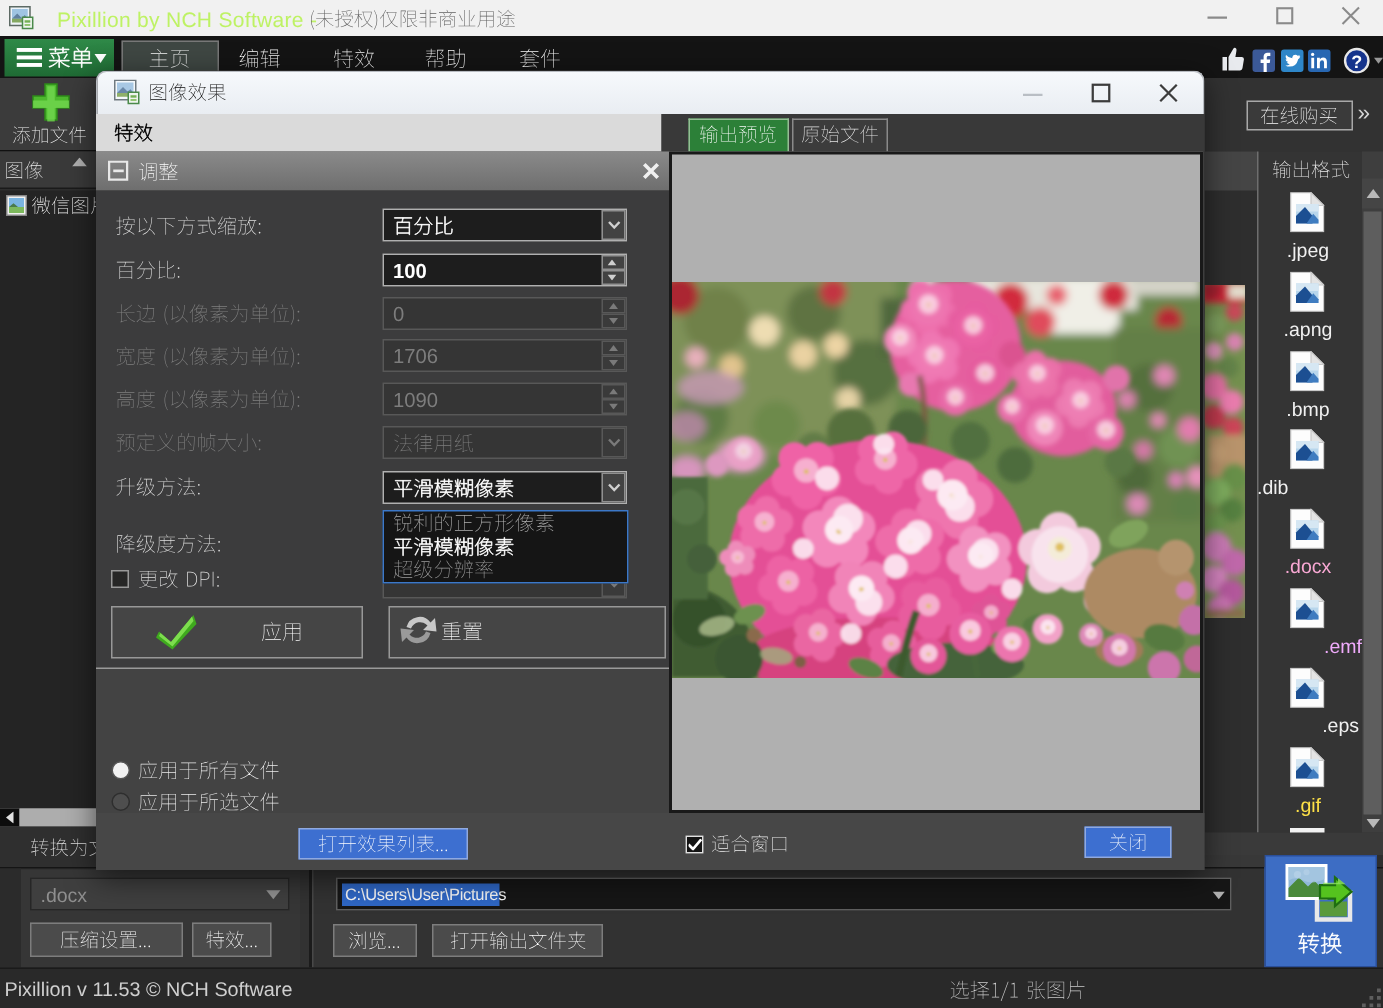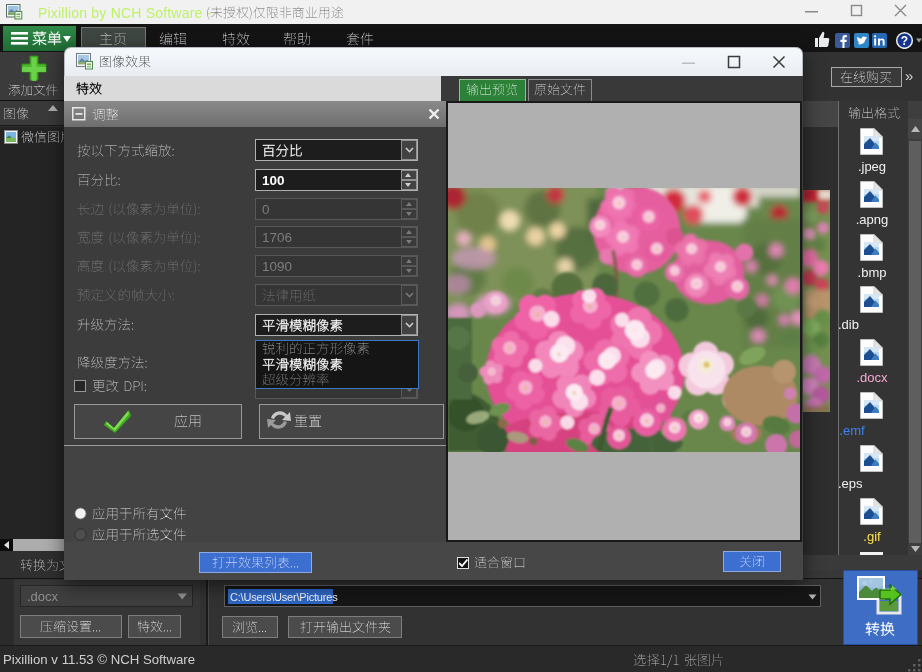--- a/index.html
+++ b/index.html
@@ -450,30 +450,30 @@
 </svg>
 <div class="abs" style="left:838px;top:370px;width:68px;text-align:center;font-size:13px;color:#f9a8d4">.docx</div>
 <svg class="abs" style="left:860px;top:392px" width="23" height="27">
 <path d="M0.5 0.5 H14 L22.5 9 V26.5 H0.5 Z" fill="#fdfdfd" stroke="#c8c8c8" stroke-width="0.8"></path>
 <path d="M14 0.5 L22.5 9 H14 Z" fill="#e4e4e4" stroke="#c8c8c8" stroke-width="0.8"></path>
 <rect x="4" y="8" width="15" height="13" fill="#b8d6ec"></rect>
 <rect x="4" y="8" width="15" height="5" fill="#d6e7f3"></rect>
 <path d="M4 21 L4 16 L10 10 L15 16 L15 21 Z" fill="#1c4f92"></path>
 <path d="M11 21 L15.5 14.5 L19 18.5 L19 21 Z" fill="#3f7cc0"></path>
 </svg>
-<div class="abs" style="left:818px;top:423px;width:68px;text-align:center;font-size:13px;color:#3b82f6">.emf</div>
+<div class="abs" style="left:840px;top:423px;width:68px;text-align:right;font-size:13px;color:#f0abfc">.emf</div>
 <svg class="abs" style="left:860px;top:445px" width="23" height="27">
 <path d="M0.5 0.5 H14 L22.5 9 V26.5 H0.5 Z" fill="#fdfdfd" stroke="#c8c8c8" stroke-width="0.8"></path>
 <path d="M14 0.5 L22.5 9 H14 Z" fill="#e4e4e4" stroke="#c8c8c8" stroke-width="0.8"></path>
 <rect x="4" y="8" width="15" height="13" fill="#b8d6ec"></rect>
 <rect x="4" y="8" width="15" height="5" fill="#d6e7f3"></rect>
 <path d="M4 21 L4 16 L10 10 L15 16 L15 21 Z" fill="#1c4f92"></path>
 <path d="M11 21 L15.5 14.5 L19 18.5 L19 21 Z" fill="#3f7cc0"></path>
 </svg>
-<div class="abs" style="left:838px;top:476px;width:68px;text-align:left;font-size:13px;color:#f0f0f0">.eps</div>
+<div class="abs" style="left:838px;top:476px;width:68px;text-align:right;font-size:13px;color:#f0f0f0">.eps</div>
 <svg class="abs" style="left:860px;top:498px" width="23" height="27">
 <path d="M0.5 0.5 H14 L22.5 9 V26.5 H0.5 Z" fill="#fdfdfd" stroke="#c8c8c8" stroke-width="0.8"></path>
 <path d="M14 0.5 L22.5 9 H14 Z" fill="#e4e4e4" stroke="#c8c8c8" stroke-width="0.8"></path>
 <rect x="4" y="8" width="15" height="13" fill="#b8d6ec"></rect>
 <rect x="4" y="8" width="15" height="5" fill="#d6e7f3"></rect>
 <path d="M4 21 L4 16 L10 10 L15 16 L15 21 Z" fill="#1c4f92"></path>
 <path d="M11 21 L15.5 14.5 L19 18.5 L19 21 Z" fill="#3f7cc0"></path>
 </svg>
 <div class="abs" style="left:838px;top:529px;width:68px;text-align:center;font-size:13px;color:#fde047">.gif</div>
 <div class="abs" style="left:908px;top:101px;width:14px;height:454px;background:#3e3e3e"></div>

